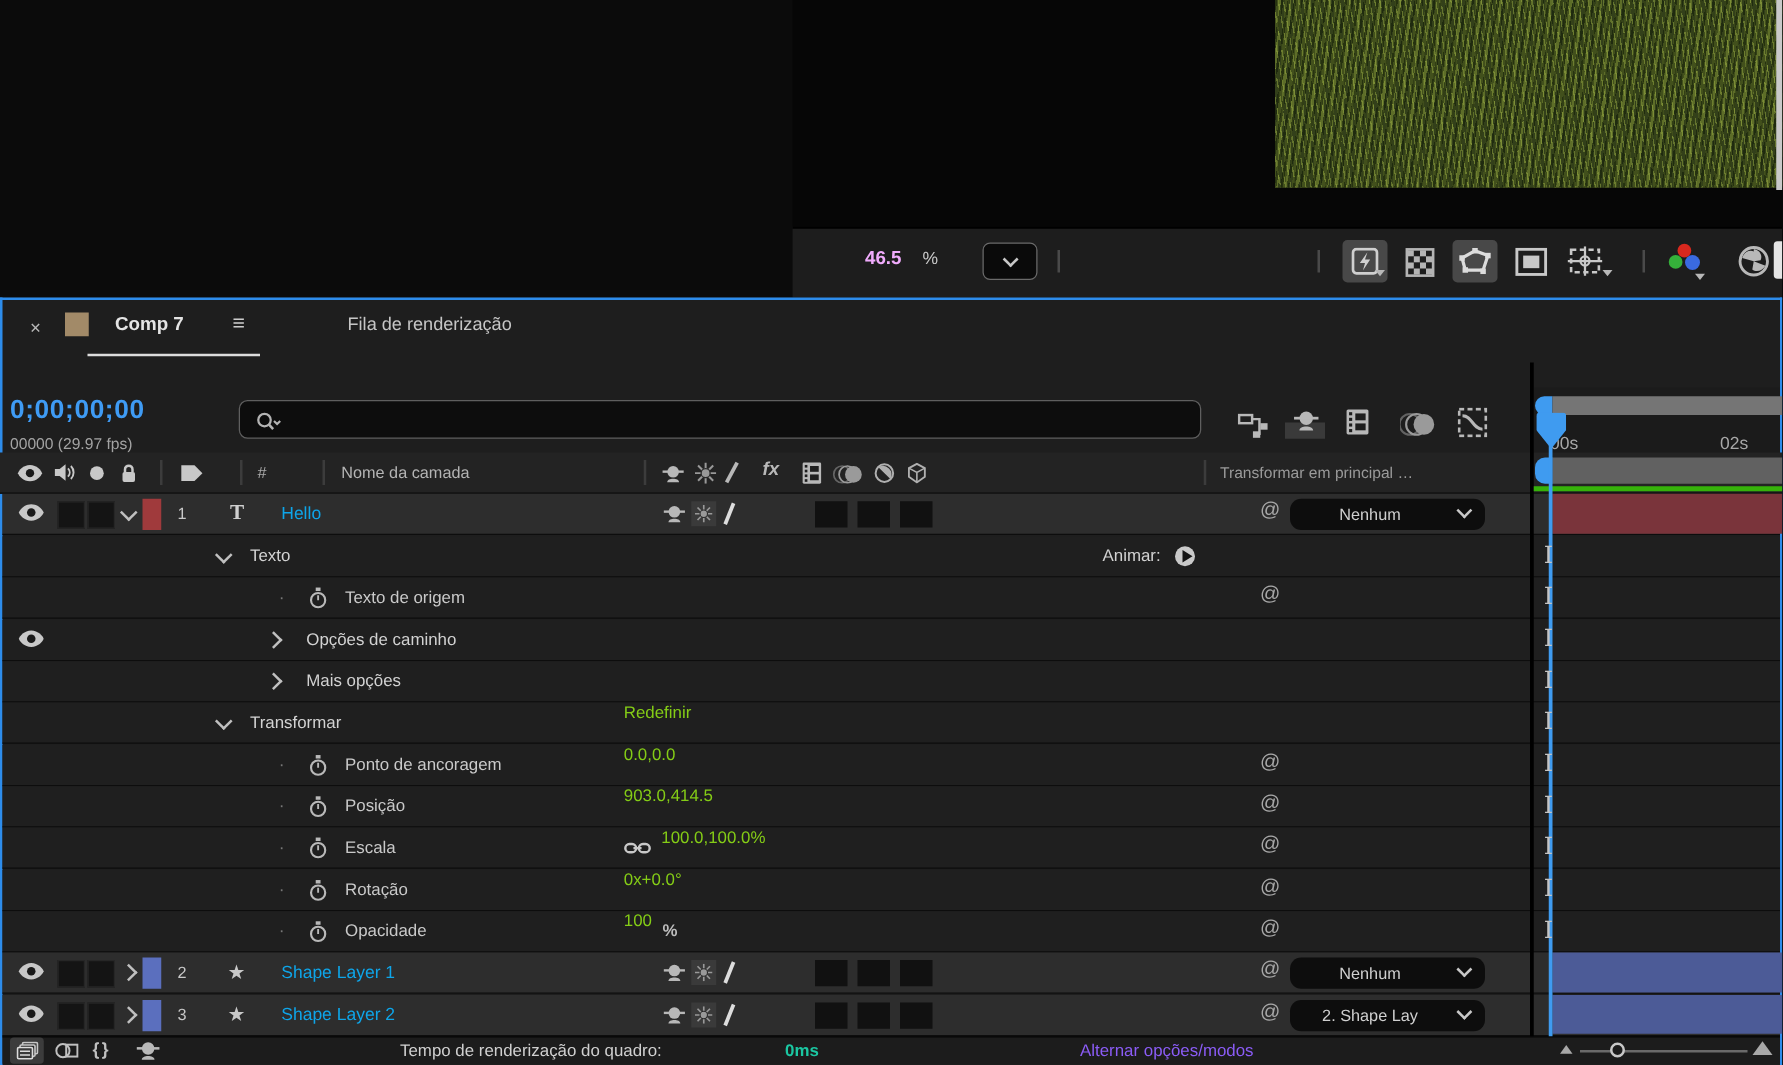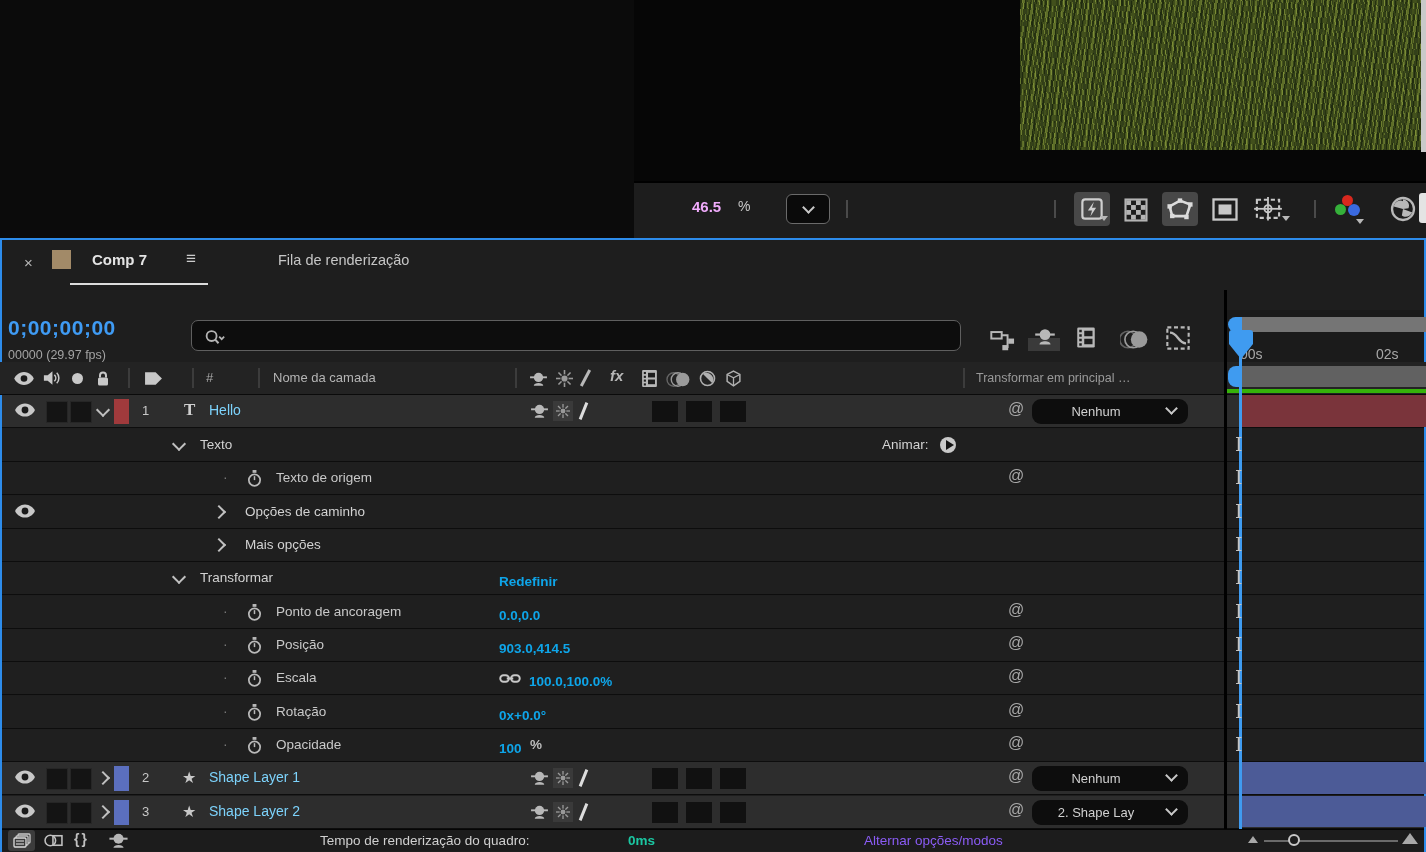--- a/index.html
+++ b/index.html
@@ -27,25 +27,25 @@
   
   .tlpanel{position:absolute;left:0;top:238px;width:1426px;height:614px;background:#1e1e1e;
            border-top:2px solid #2d8ceb;border-left:2px solid #2d8ceb;border-right:2px solid #2d8ceb;box-sizing:border-box;}
   .tabbar{position:absolute;left:0;top:240px;width:1426px;height:50px;}
   .ctrl{position:absolute;left:0;top:298px;width:1426px;height:72px;margin-top:12px;}
   .hdr{position:absolute;left:0;top:362px;width:1426px;height:33px;background:#232323;border-bottom:1px solid #0a0a0a;box-sizing:border-box;}
   .row{position:absolute;left:2px;right:2px;height:33px;border-bottom:1px solid #0d0d0d;box-sizing:border-box;}
   .lrow{background:#2d2d2d;}
   .prow{background:#1f1f1f;text-align:right;}
   .row span, .hdr span{position:absolute;white-space:nowrap;}
-  .lname{color:#7dd3fc;font-size:14px;top:7px;}
+  .lname{color:#0ea5e9;font-size:14px;top:7px;margin-left:16px;}
   .lnum{color:#c8c8c8;font-size:13px;top:8px;}
   .plabel{color:#c9c9c9;font-size:13.5px;top:8px;}
   .glabel{color:#d2d2d2;font-size:13.5px;top:8px;}
-  .pval{color:#0ea5e9;font-size:13.5px;font-weight:bold;top:12px;}
+  .pval{color:#84cc16;font-size:13.5px;font-weight:normal;top:0;}
   .whip{left:1006px;top:5px;color:#a8a8a8;font-size:16px;}
   .ibeam{left:1233px;top:4px;color:#c4c4c4;font-family:"DejaVu Serif",serif;font-size:19px;z-index:6;}
   .pdot{color:#777;font-size:14px;top:7px;left:221px;}
   .avbox{position:absolute;top:6px;width:20px;height:20px;background:#141414;border:1px solid #262626;}
   .swbox{position:absolute;top:6px;width:26px;height:21px;background:#111;}
   .sunbox{position:absolute;left:551px;top:6px;width:20px;height:20px;background:#3a3a3a;display:flex;align-items:center;justify-content:center;}
   .slash{position:absolute;left:580px;top:7px;width:3px;height:18px;background:#ddd;transform:rotate(22deg);}
   .labelswatch{position:absolute;left:112px;top:4px;width:15px;height:25px;}
   .ddown{position:absolute;left:1030px;top:4px;width:156px;height:25px;background:#0d0d0d;border-radius:9px;color:#d0d0d0;font-size:13px;overflow:hidden;}
   .ddown .txt{position:absolute;left:0;right:28px;top:5px;text-align:center;white-space:nowrap;overflow:hidden;}

